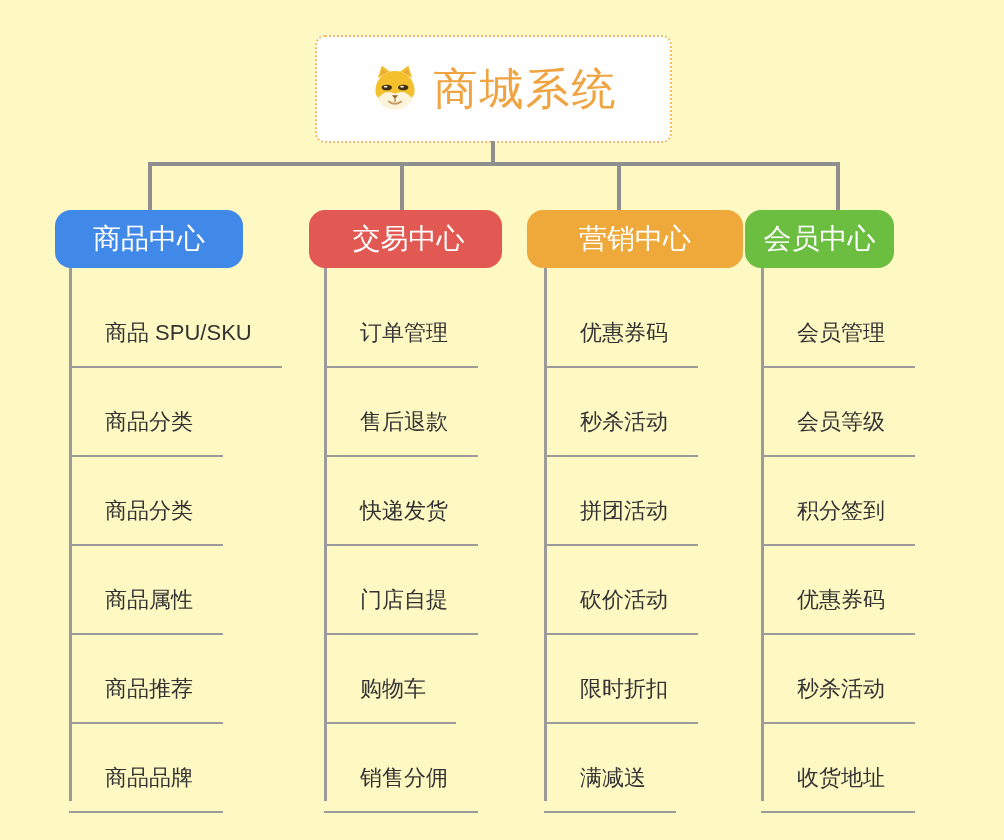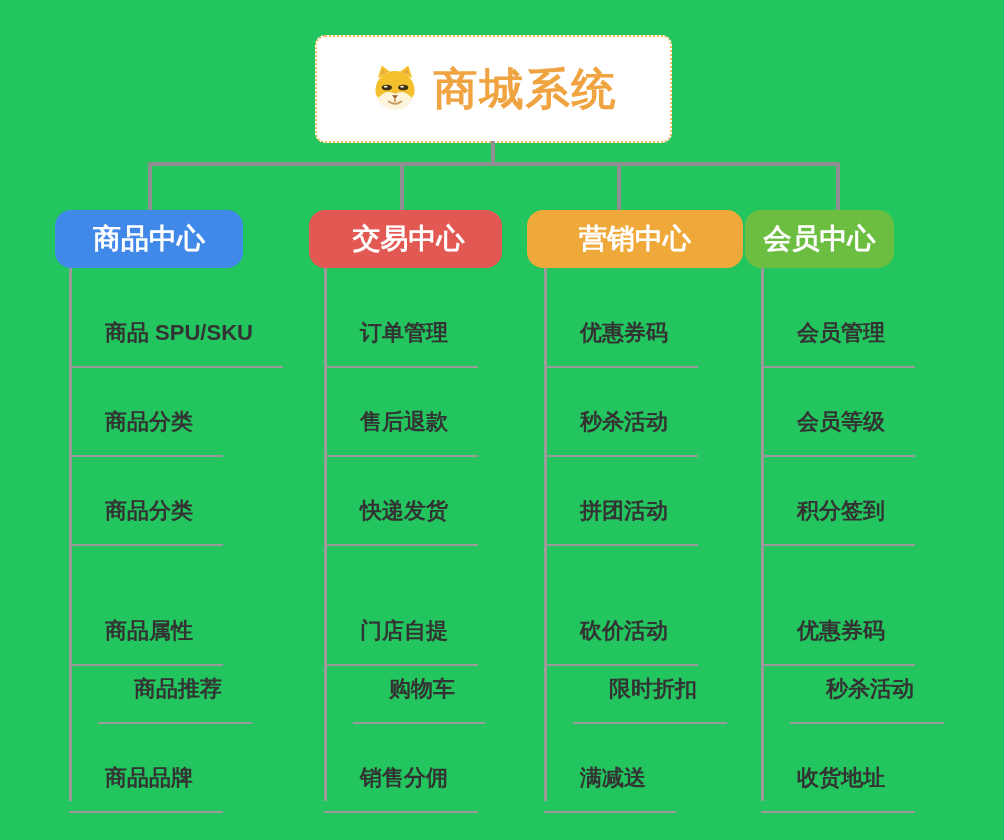--- a/index.html
+++ b/index.html
@@ -1,23 +1,22 @@
 <!DOCTYPE html>
 <html><head>
 <meta charset="utf-8">
 <style>
   html, body { margin: 0; padding: 0; }
   .canvas {
     position: relative;
     width: 1004px;
     height: 840px;
-    background: #22c55e;
+    background: #fef9c3;
     font-family: "Liberation Sans", "DejaVu Sans", sans-serif;
     overflow: hidden;
-    font-weight: bold;
   }
   
   .root-node {
     position: absolute;
     left: 315px; top: 35px;
     width: 357px; height: 108px;
     box-sizing: border-box;
     background: #FFFFFF;
     border: 2px dotted #F7BA5C;
     border-radius: 10px;
@@ -76,22 +75,22 @@
     line-height: 42px;
     padding: 0 30px 12px 36px;
     border-bottom: 2px solid #9B9B9B;
     font-size: 22px;
     color: #333333;
     white-space: nowrap;
   }
   .row-0 { top: 44px; }
   .row-1 { top: 133px; }
   .row-2 { top: 222px; }
-  .row-3 { top: 311px; margin-top: 31px; }
-  .row-4 { top: 400px; margin-left: 29px; }
+  .row-3 { top: 311px; }
+  .row-4 { top: 400px; }
   .row-5 { top: 489px; }
 </style>
 </head>
 <body>
 
 <div class="canvas">
 
   <div class="root-node">
     <svg width="50" height="50" viewBox="0 0 64 64" aria-hidden="true">
       <polygon points="10,18 15,2 27,11" fill="#F5C02E"></polygon>

